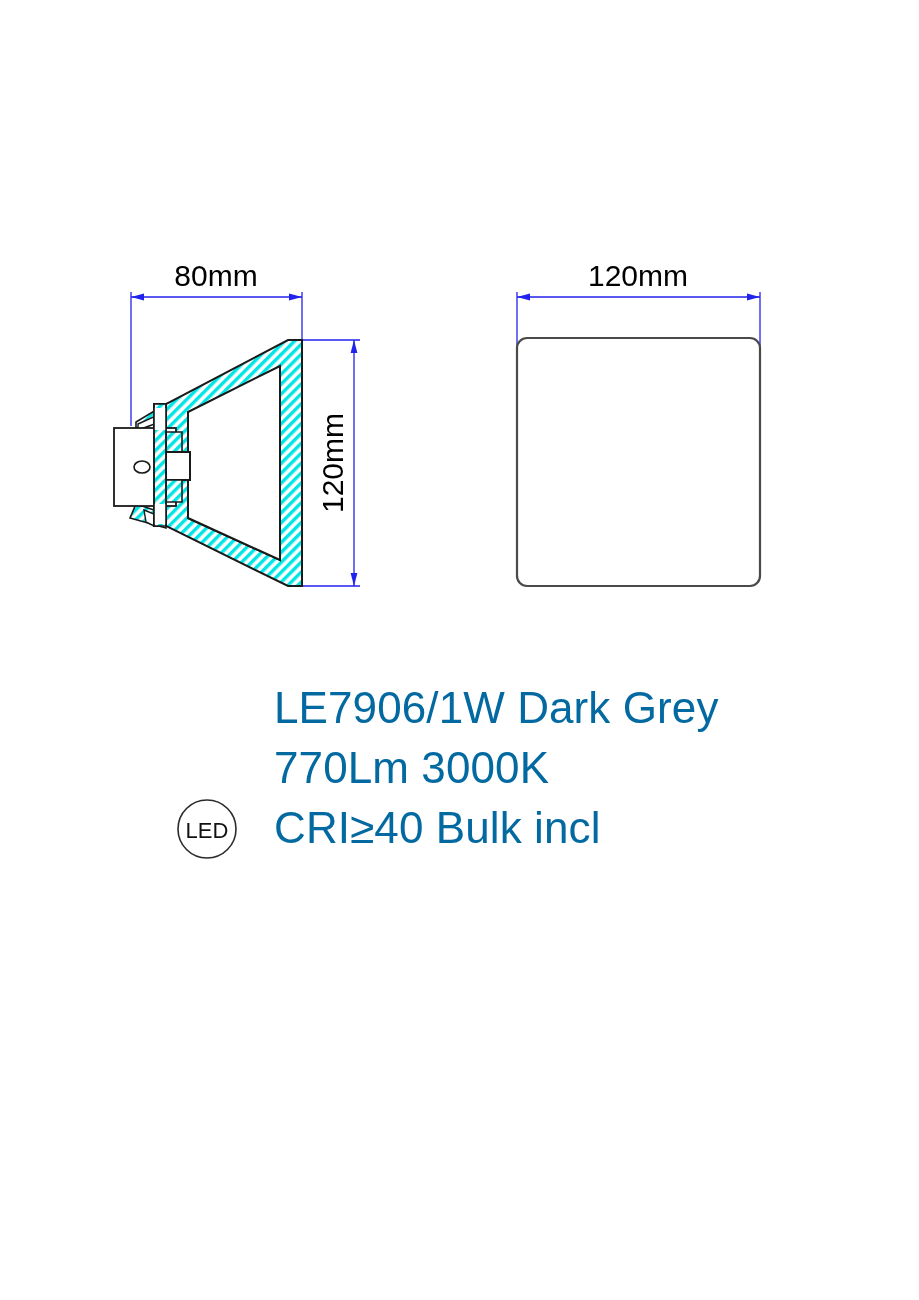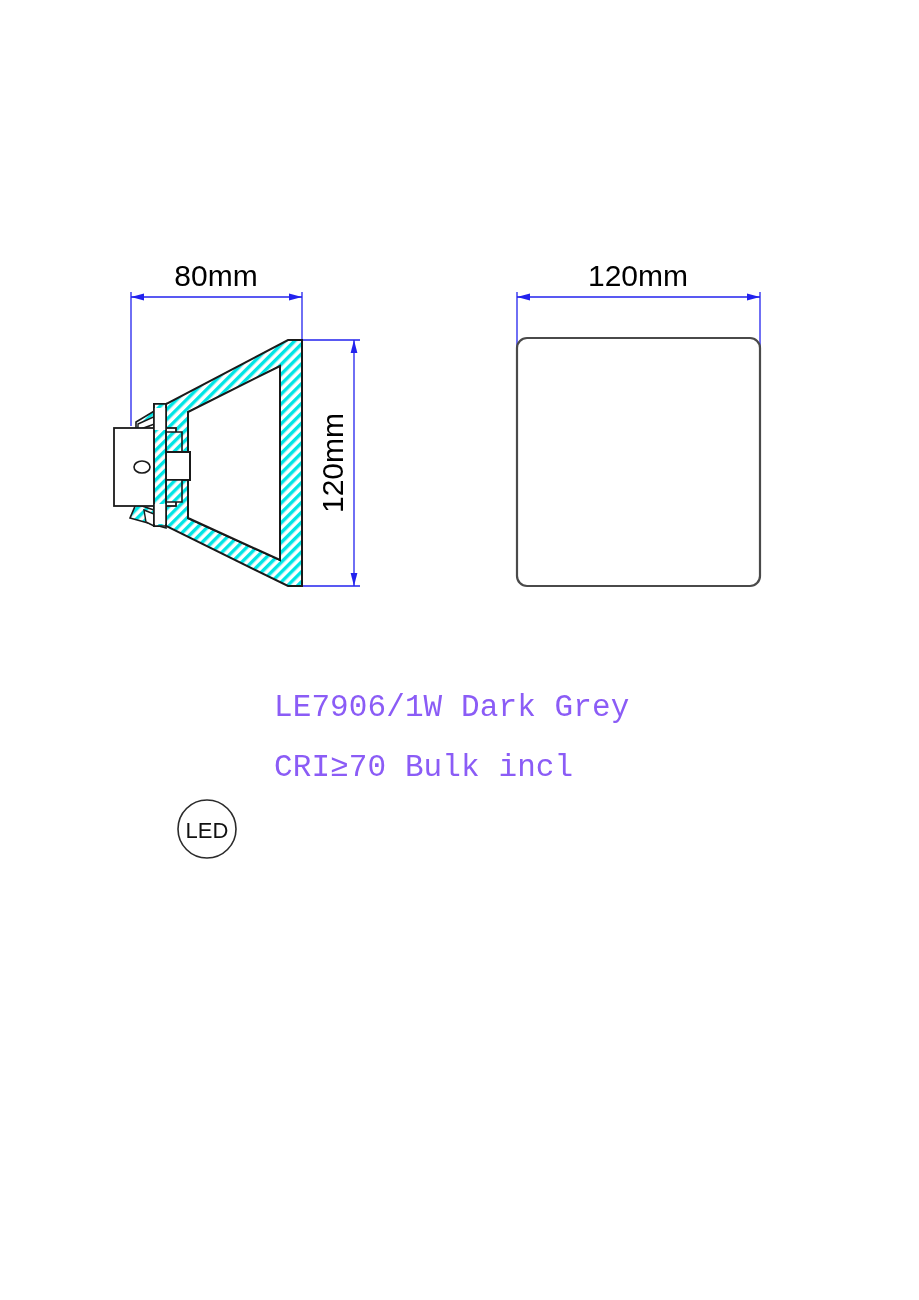--- a/index.html
+++ b/index.html
@@ -51,26 +51,25 @@
     top: 672px;
     width: 700px;
   }
   #spec-lines {
     position: absolute;
     left: 98px;
     top: 0;
     width: 600px;
   }
   .spec-line {
-    font-size: 31px;
+    font-size: 44px;
     line-height: 60px;
     letter-spacing: 0.1px;
-    color: #8b5cf6;
+    color: #0369a1;
     white-space: nowrap;
-    font-family: Liberation Mono, monospace;
   }
   #led-badge {
     position: absolute;
     left: 0px;
     top: 120px;
     width: 62px;
     height: 62px;
     text-align: right;
   }
   #led-badge svg { display: block; }
@@ -162,18 +161,19 @@
 
     <div id="led-badge">
       <svg width="62" height="62" viewBox="0 0 62 62">
         <circle cx="31" cy="31" r="29" fill="#ffffff" stroke="#2b2b2b" stroke-width="1.6"></circle>
         <text x="31" y="40" font-size="22" fill="#111111" text-anchor="middle">LED</text>
       </svg>
     </div>
 
     <div id="spec-lines">
       <div class="spec-line">LE7906/1W Dark Grey</div>
-      <div class="spec-line">CRI≥70 Bulk incl</div>
+      <div class="spec-line">770Lm 3000K</div>
+      <div class="spec-line">CRI≥40 Bulk incl</div>
     </div>
 
   </div>
 
 </div>
 
 </body></html>

